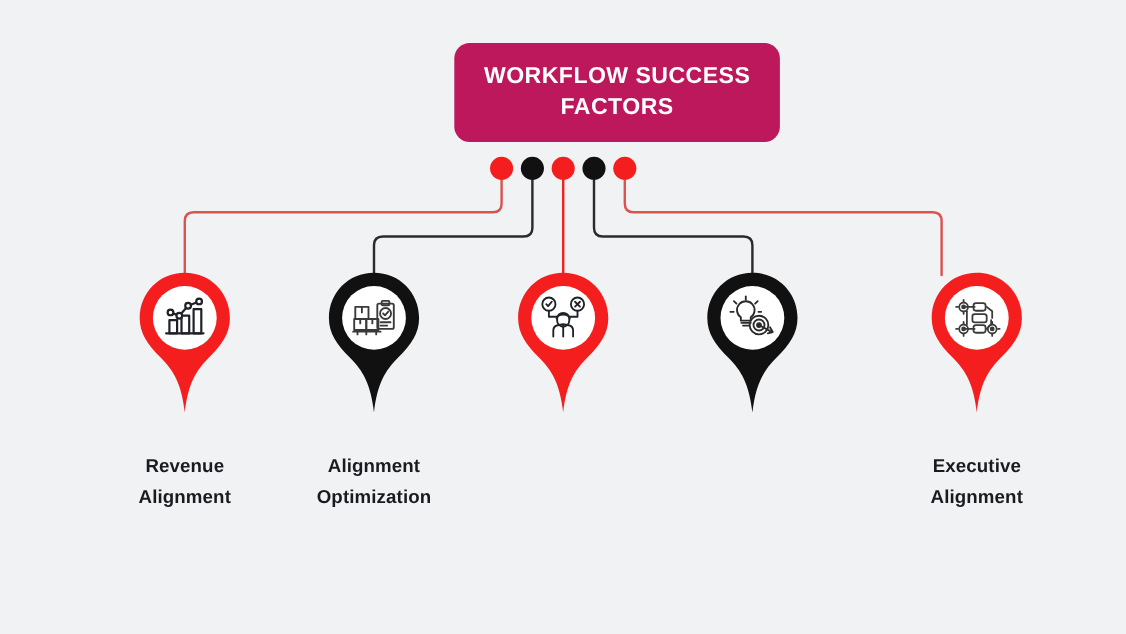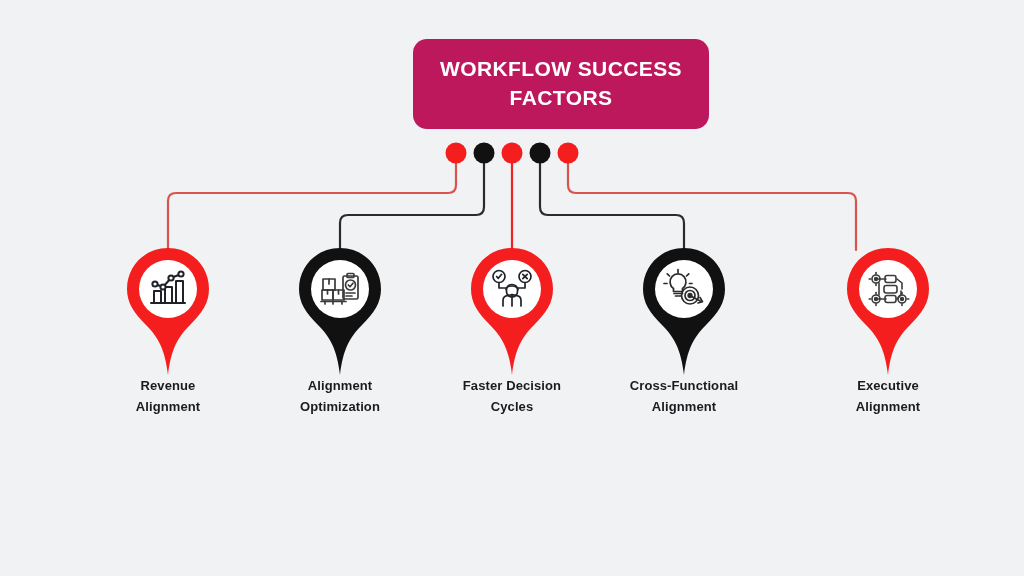--- a/index.html
+++ b/index.html
@@ -59,21 +59,22 @@
   .pin .icon-holder {
     position:absolute;
     left:50%; top:44px;
     transform:translate(-50%,-50%);
     width:52px; height:52px;
     display:flex; align-items:center; justify-content:center;
   }
   .pin .icon-holder svg { width:44px; height:44px; display:block; }
 
   .pin-label {
-    font-size:13px;
+    margin-top:35px;
+    font-size:17px;
     font-weight:bold;
     color:#1b1b1f;
     line-height:1.62;
     letter-spacing:0.1px;
   }
 </style>
 </head>
 <body>
 
 <div id="stage">
@@ -178,24 +179,20 @@
           <line x1="37.2" y1="7.3" x2="32.8" y2="11.7"></line>
           <polyline points="9,16 9,21 16,21"></polyline>
           <polyline points="35,16 35,21 28,21"></polyline>
           <path d="M16.5,22.5 a5.5,5 0 0 1 11,0 v2 a5.5,5.5 0 0 1 -11,0 z"></path>
           <path d="M16,22.5 a6,3.5 0 0 1 12,0"></path>
           <path d="M13,39 v-5.5 a5,5 0 0 1 4,-4.8 l5,-1 l5,1 a5,5 0 0 1 4,4.8 V39"></path>
           <line x1="22" y1="28.5" x2="22" y2="39"></line>
         </svg>
       </div>
     </div>
-    <div class="pin-label">
-      <span>Faster Decision</span><br>
-      <span>Cycles</span>
-    </div>
   </div>
 
   <div class="pin-group" style="left:604px;">
     <div class="pin">
       <svg viewBox="0 0 88 130" width="88" height="130">
         <path d="M44,130 C41,104 34,92 22,80 C10,68 3,58 3,44 C3,21 21,3 44,3 C67,3 85,21 85,44 C85,58 78,68 66,80 C54,92 47,104 44,130 Z" fill="#111111"></path>
         <circle cx="44" cy="44" r="29" fill="#ffffff"></circle>
       </svg>
       <div class="icon-holder">
         <svg viewBox="0 0 44 44" fill="none" stroke="#2b2b2b" stroke-width="1.7" stroke-linecap="round" stroke-linejoin="round">
@@ -207,24 +204,20 @@
           <line x1="24.5" y1="9" x2="26.8" y2="6.8"></line>
           <line x1="5" y1="16.5" x2="2" y2="16.5"></line>
           <line x1="30" y1="16.5" x2="27.5" y2="16.5"></line>
           <circle cx="28" cy="28.5" r="8.5"></circle>
           <circle cx="28" cy="28.5" r="5"></circle>
           <circle cx="28" cy="28.5" r="1.8" fill="#2b2b2b"></circle>
           <line x1="28" y1="28.5" x2="39" y2="34.5"></line>
           <polyline points="38,30.5 40.5,34.8 36,36"></polyline>
         </svg>
       </div>
-    </div>
-    <div class="pin-label">
-      <span>Cross-Functional</span><br>
-      <span>Alignment</span>
     </div>
   </div>
 
   <div class="pin-group" style="left:808px;">
     <div class="pin">
       <svg viewBox="0 0 88 130" width="88" height="130">
         <path d="M44,130 C41,104 34,92 22,80 C10,68 3,58 3,44 C3,21 21,3 44,3 C67,3 85,21 85,44 C85,58 78,68 66,80 C54,92 47,104 44,130 Z" fill="#f41e1e"></path>
         <circle cx="44" cy="44" r="29" fill="#ffffff"></circle>
       </svg>
       <div class="icon-holder">

